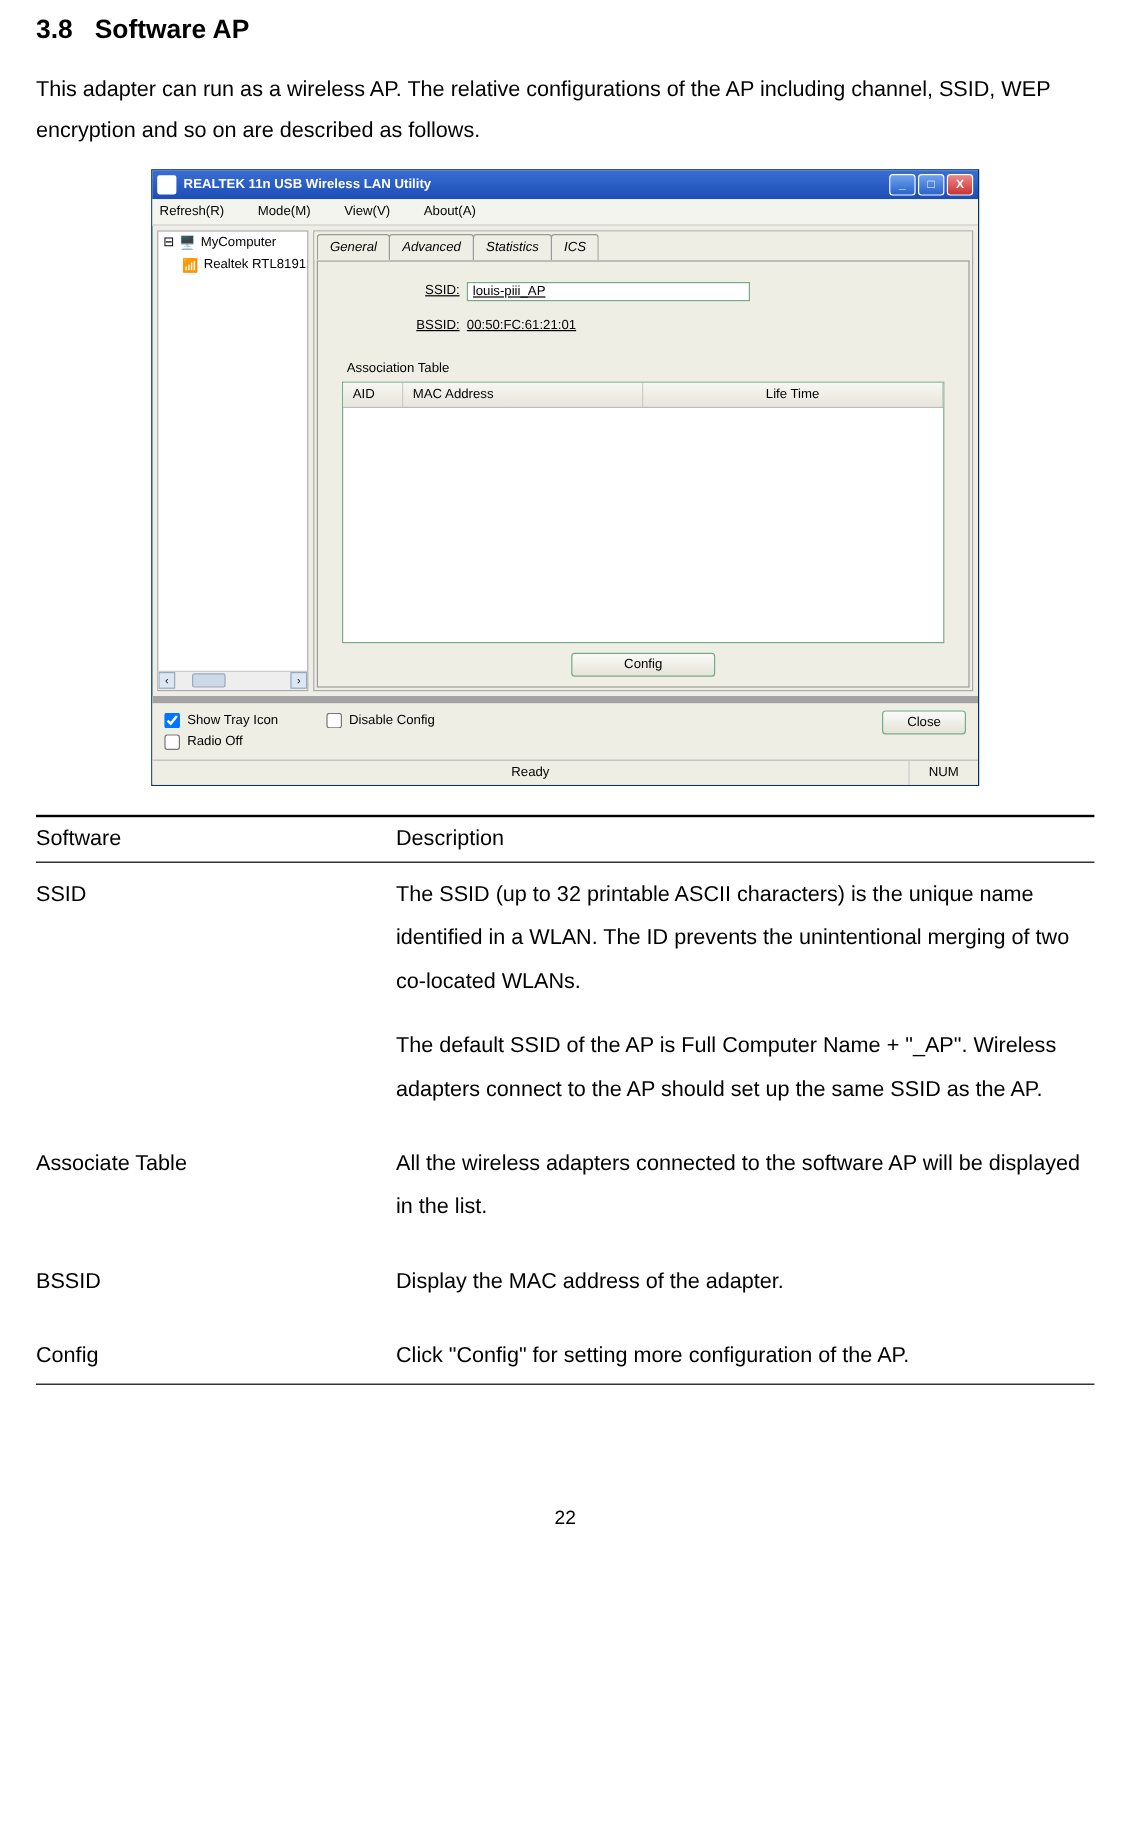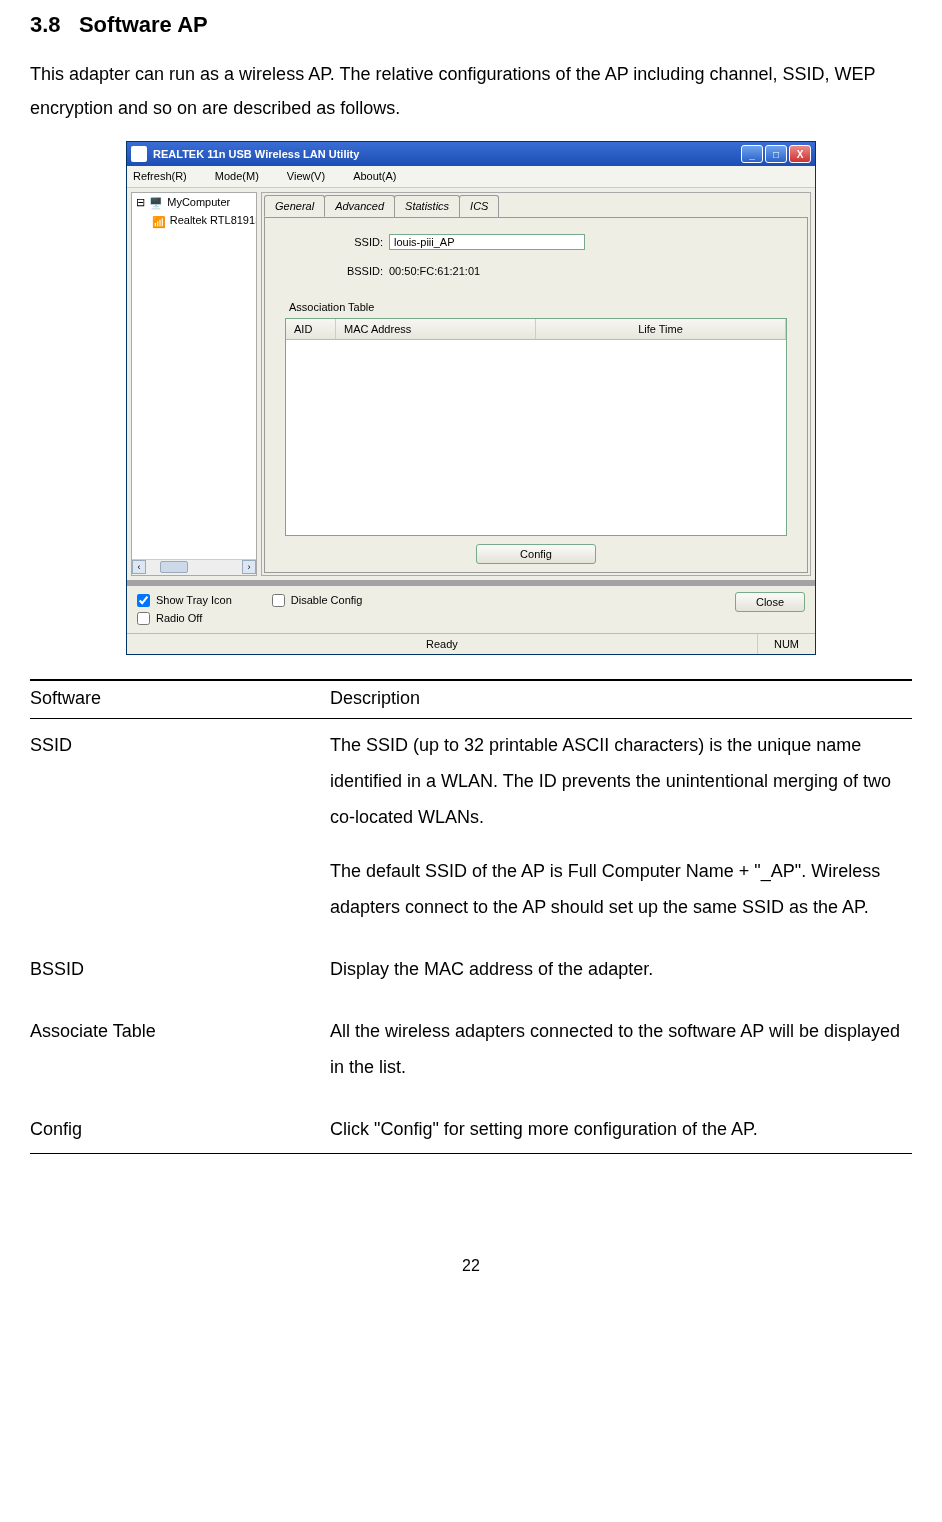--- a/index.html
+++ b/index.html
@@ -76,25 +76,25 @@
   .tab {
     padding: 2px 10px; border: 1px solid #999; border-bottom: none;
     background: #efeee4; font-size: 11px; border-radius: 3px 3px 0 0;
     margin-right: -1px; cursor: pointer; font-style: italic;
   }
   .tab.active { background: #efeee4; position: relative; z-index: 2; border-bottom: 1px solid #efeee4; }
   .tab-body {
     flex: 1; border: 1px solid #999; margin: 0 2px 2px; padding: 16px 20px 8px;
     background: #efeee4; display: flex; flex-direction: column;
   }
-  .kv-row { display: flex; align-items: flex-start; margin-bottom: 12px; font-size: 11px; }
+  .kv-row { display: flex; align-items: flex-end; margin-bottom: 12px; font-size: 11px; text-decoration: underline; }
   .kv-row .k { width: 104px; text-align: right; padding-right: 6px; }
   .kv-row input {
     font-size: 11px; padding: 1px 4px; border: 1px solid #7a8; background: #fff;
-    width: 196px;
+    width: 236px;
   }
   .assoc-label { margin: 8px 0 2px 4px; font-size: 11px; }
   .assoc-table {
     flex: 1; background: #fff; border: 1px solid #7a8;
   }
   .assoc-head {
     display: flex; background: linear-gradient(#f7f7f3,#e7e6dc);
     border-bottom: 1px solid #bbb; font-size: 11px;
   }
   .assoc-head div { padding: 2px 8px; border-right: 1px solid #ccc; }
@@ -252,26 +252,26 @@
   <tbody>
     <tr>
       <td class="pcol">SSID</td>
       <td>
         <span>The SSID (up to 32 printable ASCII characters) is the unique name identified in a WLAN. The ID prevents the unintentional merging of two co-located WLANs.</span>
         <span class="para-gap"></span>
         <span>The default SSID of the AP is Full Computer Name + "_AP". Wireless adapters connect to the AP should set up the same SSID as the AP.</span>
       </td>
     </tr>
     <tr>
+      <td class="pcol">Associate Table</td>
+      <td>All the wireless adapters connected to the software AP will be displayed in the list.</td>
+    </tr>
+    <tr>
       <td class="pcol">BSSID</td>
       <td>Display the MAC address of the adapter.</td>
-    </tr>
-    <tr>
-      <td class="pcol">Associate Table</td>
-      <td>All the wireless adapters connected to the software AP will be displayed in the list.</td>
     </tr>
     <tr class="last">
       <td class="pcol">Config</td>
       <td>Click "Config" for setting more configuration of the AP.</td>
     </tr>
   </tbody>
 </table>
 
 <div class="page-num">22</div>
 

